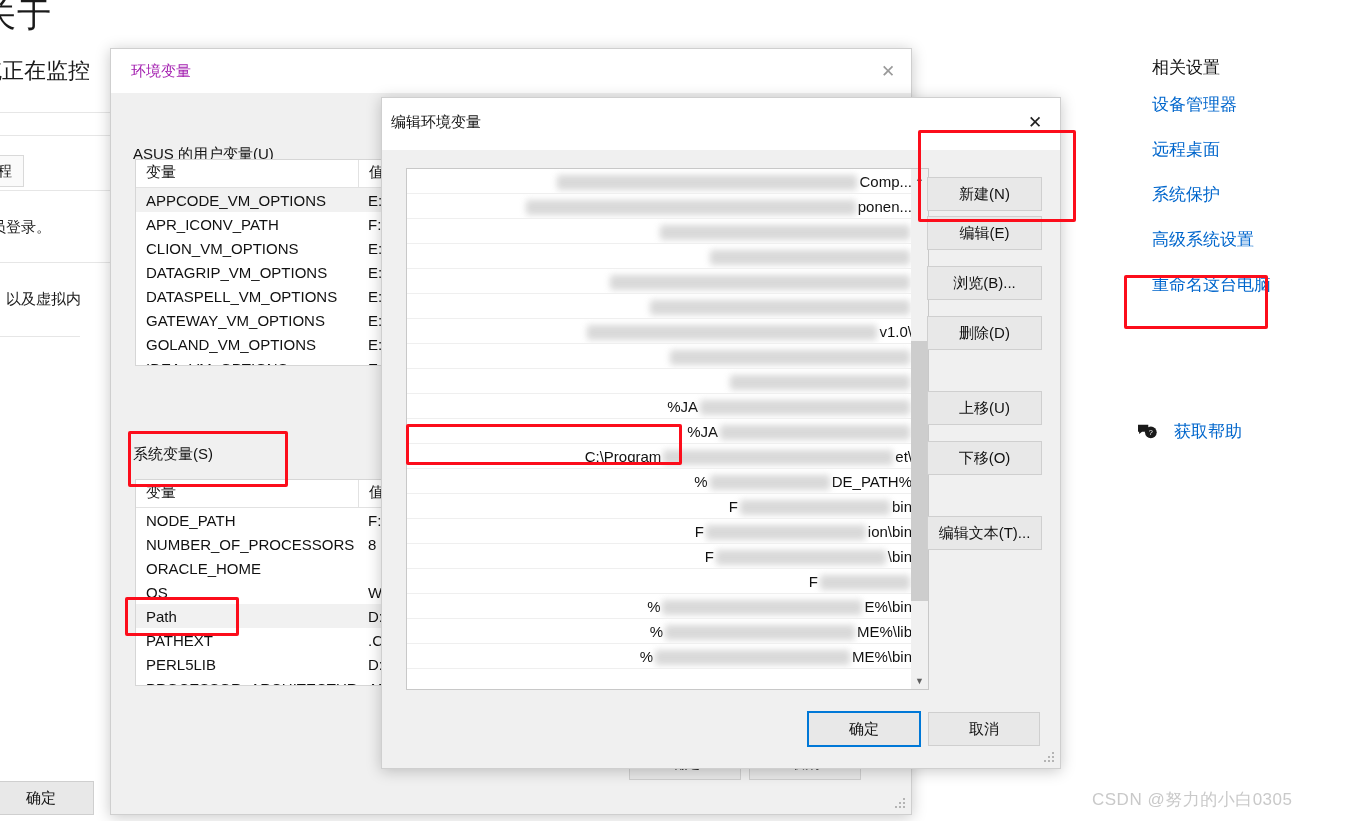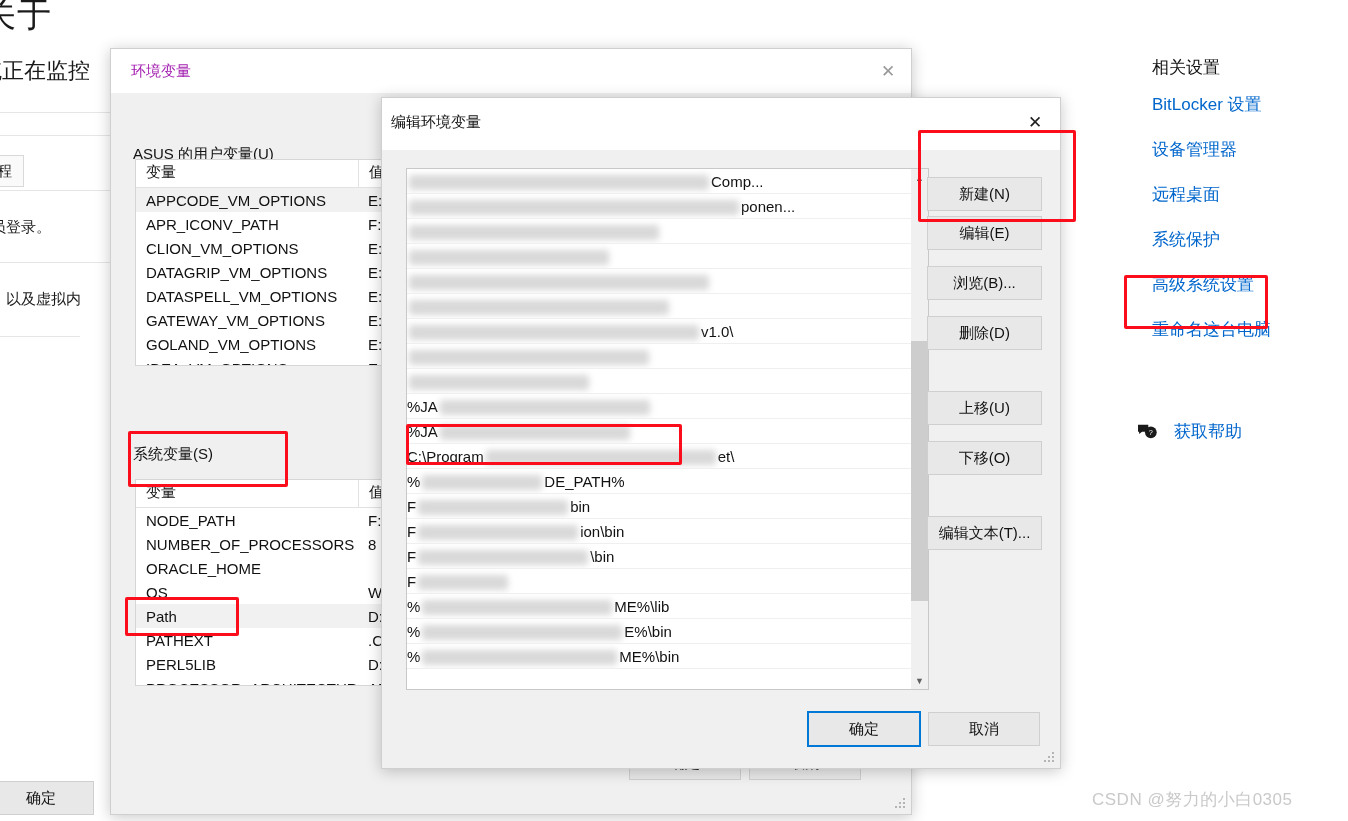--- a/index.html
+++ b/index.html
@@ -54,21 +54,21 @@
                color:#111;display:flex;align-items:center;justify-content:center;}
   .dlg-footbtn.primary{border:2px solid #0078d7;background:#e8e8e8;}
 
   
   #edit-dlg{left:381px;top:97px;width:678px;height:670px;background:#f0f0f0;}
   #edit-dlg .dlg-titlebar{height:52px;}
   #edit-dlg .dlg-title{left:9px;top:15px;color:#111;font-size:15px;}
   #edit-dlg .dlg-close{color:#222;width:50px;height:48px;}
   #path-list{position:absolute;left:24px;top:70px;width:505px;height:520px;background:#fff;border:1px solid #c8c8c8;overflow:hidden;}
   .p-row{height:24px;line-height:24px;font-size:15px;color:#111;border-bottom:1px solid #efefef;
-         white-space:nowrap;overflow:hidden;position:relative;}
+         white-space:nowrap;overflow:hidden;position:relative;text-align:right;}
   .p-row.selected{background:#0a7cd5;color:#fff;border-bottom:1px solid #0a7cd5;}
   .p-row .redacted{display:inline-block;vertical-align:middle;height:15px;background:#d2d2d2;border-radius:2px;
                    filter:blur(3px);opacity:.85;margin:0 2px;}
   .p-row .tail{display:inline-block;vertical-align:middle;}
   #path-scroll{position:absolute;left:529px;top:70px;width:17px;height:520px;background:#f0f0f0;border-top:1px solid #c8c8c8;
                border-right:1px solid #c8c8c8;border-bottom:1px solid #c8c8c8;}
   .sb-arrow{position:absolute;left:0;width:17px;height:17px;display:flex;align-items:center;justify-content:center;
             font-size:9px;color:#606060;}
   .sb-thumb{position:absolute;left:0;width:17px;background:#cdcdcd;}
   .ed-btn{position:absolute;width:113px;height:32px;border:1px solid #cfcfcf;background:#e8e8e8;font-size:15px;color:#111;
@@ -96,21 +96,20 @@
   <div class="bg-rule" style="top:190px;width:340px;"></div>
   <div class="bg-line" style="top:218px;">理员登录。</div>
   <div class="bg-rule" style="top:262px;width:340px;"></div>
   <div class="bg-line" style="top:290px;">用，以及虚拟内</div>
   <div class="bg-rule" style="top:336px;width:120px;"></div>
   <div class="bg-okbtn">确定</div>
 </div>
 
 <div id="rail">
   <div class="rail-h">相关设置</div>
-  <a class="rail-link">BitLocker 设置</a>
   <a class="rail-link">设备管理器</a>
   <a class="rail-link">远程桌面</a>
   <a class="rail-link">系统保护</a>
   <a class="rail-link">高级系统设置</a>
   <a class="rail-link">重命名这台电脑</a>
 </div>
 
 <div class="rail-foot">
   <div class="rail-foot-row">
     <svg class="ficon" viewBox="0 0 24 24">
@@ -243,22 +242,22 @@
       <div class="p-row"><span class="redacted" style="width: 240px;"></span></div>
       <div class="p-row"><span class="redacted" style="width: 180px;"></span></div>
       <div class="p-row"><span class="tail">%JA</span><span class="redacted" style="width: 210px;"></span></div>
       <div class="p-row"><span class="tail">%JA</span><span class="redacted" style="width: 190px;"></span></div>
       <div class="p-row"><span class="tail">C:\Program</span><span class="redacted" style="width: 230px;"></span><span class="tail">et\</span></div>
       <div class="p-row"><span class="tail">%</span><span class="redacted" style="width: 120px;"></span><span class="tail">DE_PATH%</span></div>
       <div class="p-row"><span class="tail">F</span><span class="redacted" style="width: 150px;"></span><span class="tail">bin</span></div>
       <div class="p-row"><span class="tail">F</span><span class="redacted" style="width: 160px;"></span><span class="tail">ion\bin</span></div>
       <div class="p-row"><span class="tail">F</span><span class="redacted" style="width: 170px;"></span><span class="tail">\bin</span></div>
       <div class="p-row"><span class="tail">F</span><span class="redacted" style="width: 90px;"></span></div>
+      <div class="p-row"><span class="tail">%</span><span class="redacted" style="width: 200px;"></span><span class="tail">E%\bin</span></div>
       <div class="p-row"><span class="tail">%</span><span class="redacted" style="width: 190px;"></span><span class="tail">ME%\lib</span></div>
-      <div class="p-row"><span class="tail">%</span><span class="redacted" style="width: 200px;"></span><span class="tail">E%\bin</span></div>
       <div class="p-row"><span class="tail">%</span><span class="redacted" style="width: 195px;"></span><span class="tail">ME%\bin</span></div>
     </div>
 
   <div id="path-scroll">
     <div class="sb-arrow" style="top:0">▲</div>
     <div class="sb-thumb" style="top:172px;height:260px;"></div>
     <div class="sb-arrow" style="bottom:0">▼</div>
   </div>
 
   <div class="ed-btn" style="left:545px;top:79px;">新建(N)</div>

